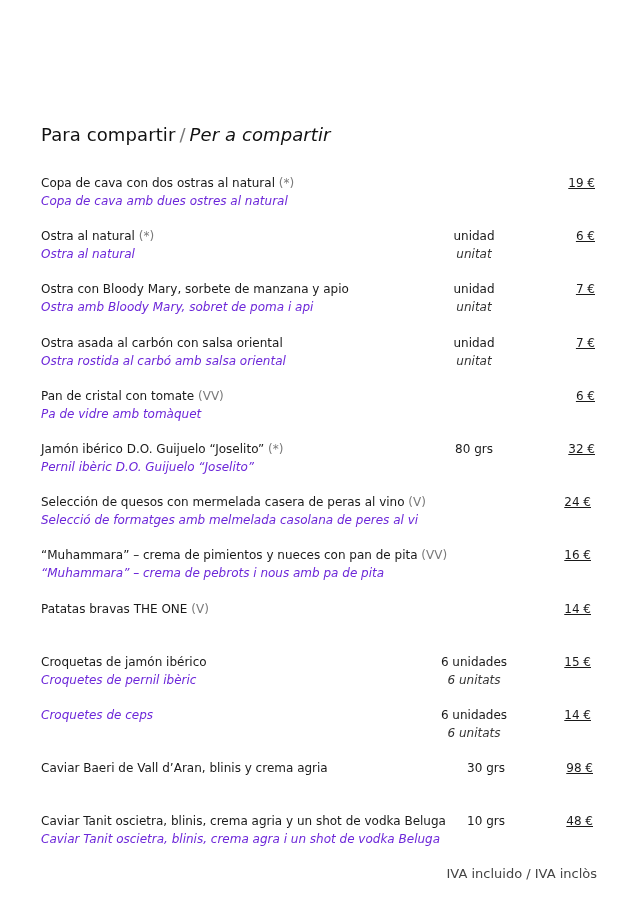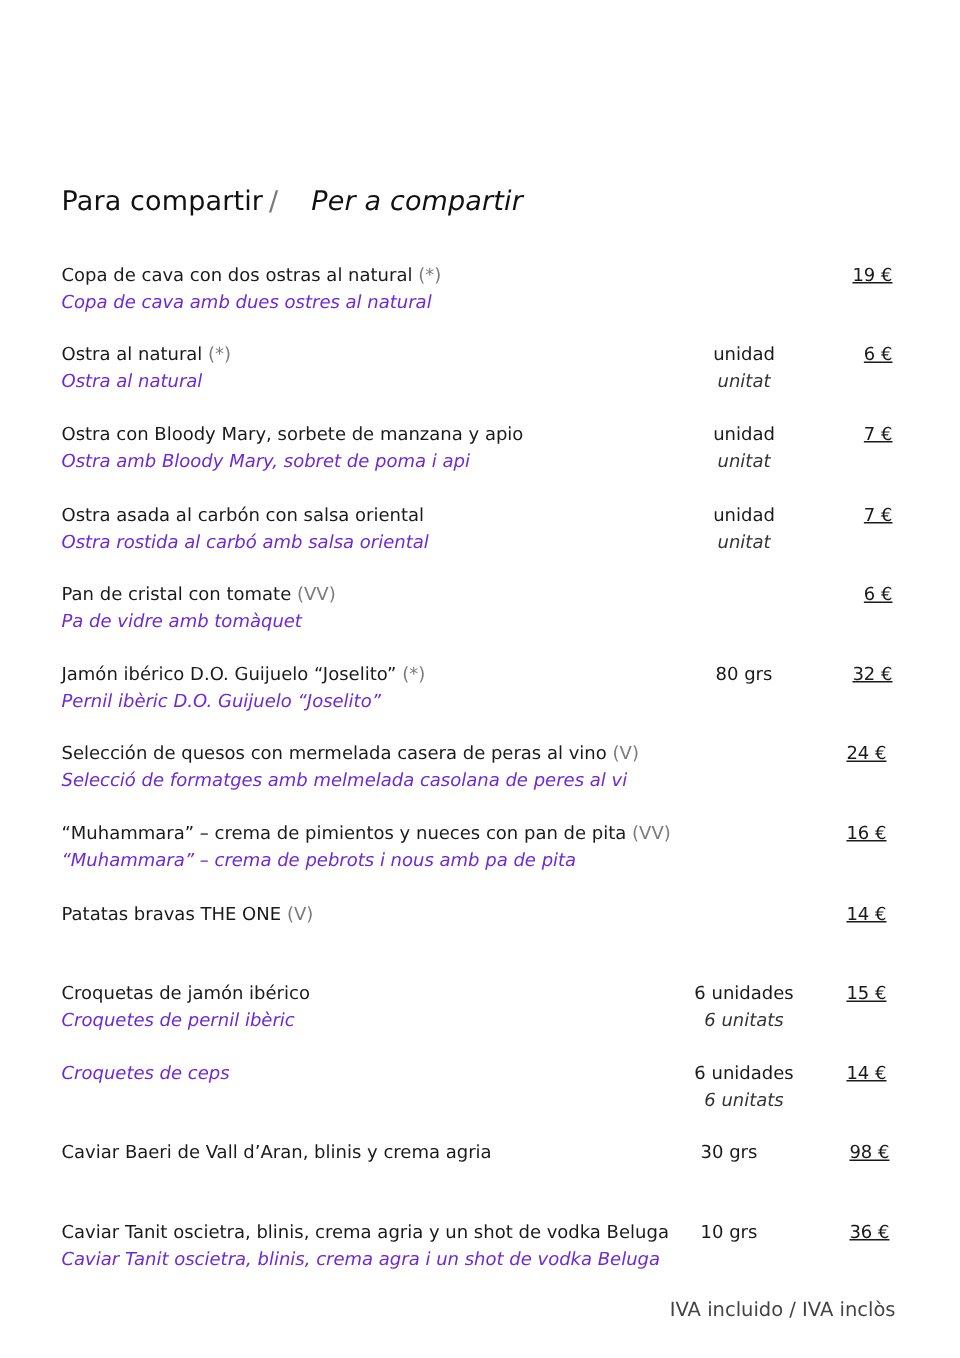--- a/index.html
+++ b/index.html
@@ -7,29 +7,29 @@
       width: 640px; height: 905px; position: relative; overflow: hidden;
       font-family: "DejaVu Sans", "Liberation Sans", sans-serif;
       color: #1a1a1a;
     }
     .title {
       position: absolute; left: 41px; top: 124px;
       font-size: 18px; font-weight: normal; margin: 0; letter-spacing: 0.1px;
       color: #111;
     }
     .title .sep { color: #777; margin: 0 4px; }
-    .title .alt { font-style: italic; margin-left: 18px; }
+    .title .alt { font-style: italic; }
     .items { position: absolute; left: 41px; top: 174px; width: 556px; }
     .item { position: relative; height: 53.2px; }
     .line { font-size: 12px; line-height: 18px; white-space: nowrap; }
     .es { color: #1a1a1a; }
     .ca { font-style: italic; color: #6d28d9; }
     .tag { color: #7a7a7a; }
     .qty {
-      position: absolute; left: 400px; width: 110px; top: 0;
+      position: absolute; left: 378px; width: 110px; top: 0;
       text-align: center; font-size: 12px; line-height: 18px;
     }
     .qty .q-ca { font-style: italic; color: #333; }
     .price {
       position: absolute; right: 2px; top: 0; font-size: 12px; line-height: 18px;
       text-align: right;
       text-decoration: underline;
     }
     .footer {
       position: absolute; right: 43px; top: 866px; font-size: 13px; color: #444;
@@ -125,17 +125,17 @@
         <div>30 grs</div>
       </div>
     <div class="price" style="right:4px">98 €</div>
   </div>
   <div class="item">
     <div class="line es"><span>Caviar Tanit oscietra, blinis, crema agria y un shot de vodka Beluga</span></div>
     <div class="line ca">Caviar Tanit oscietra, blinis, crema agra i un shot de vodka Beluga</div>
     <div class="qty" style="left:390px">
         <div>10 grs</div>
       </div>
-    <div class="price" style="right:4px">36 €</div>
+    <div class="price" style="right:4px">48 €</div>
   </div>
 </div>
 
 <div class="footer">IVA incluido / IVA inclòs</div>
 
 </body></html>

